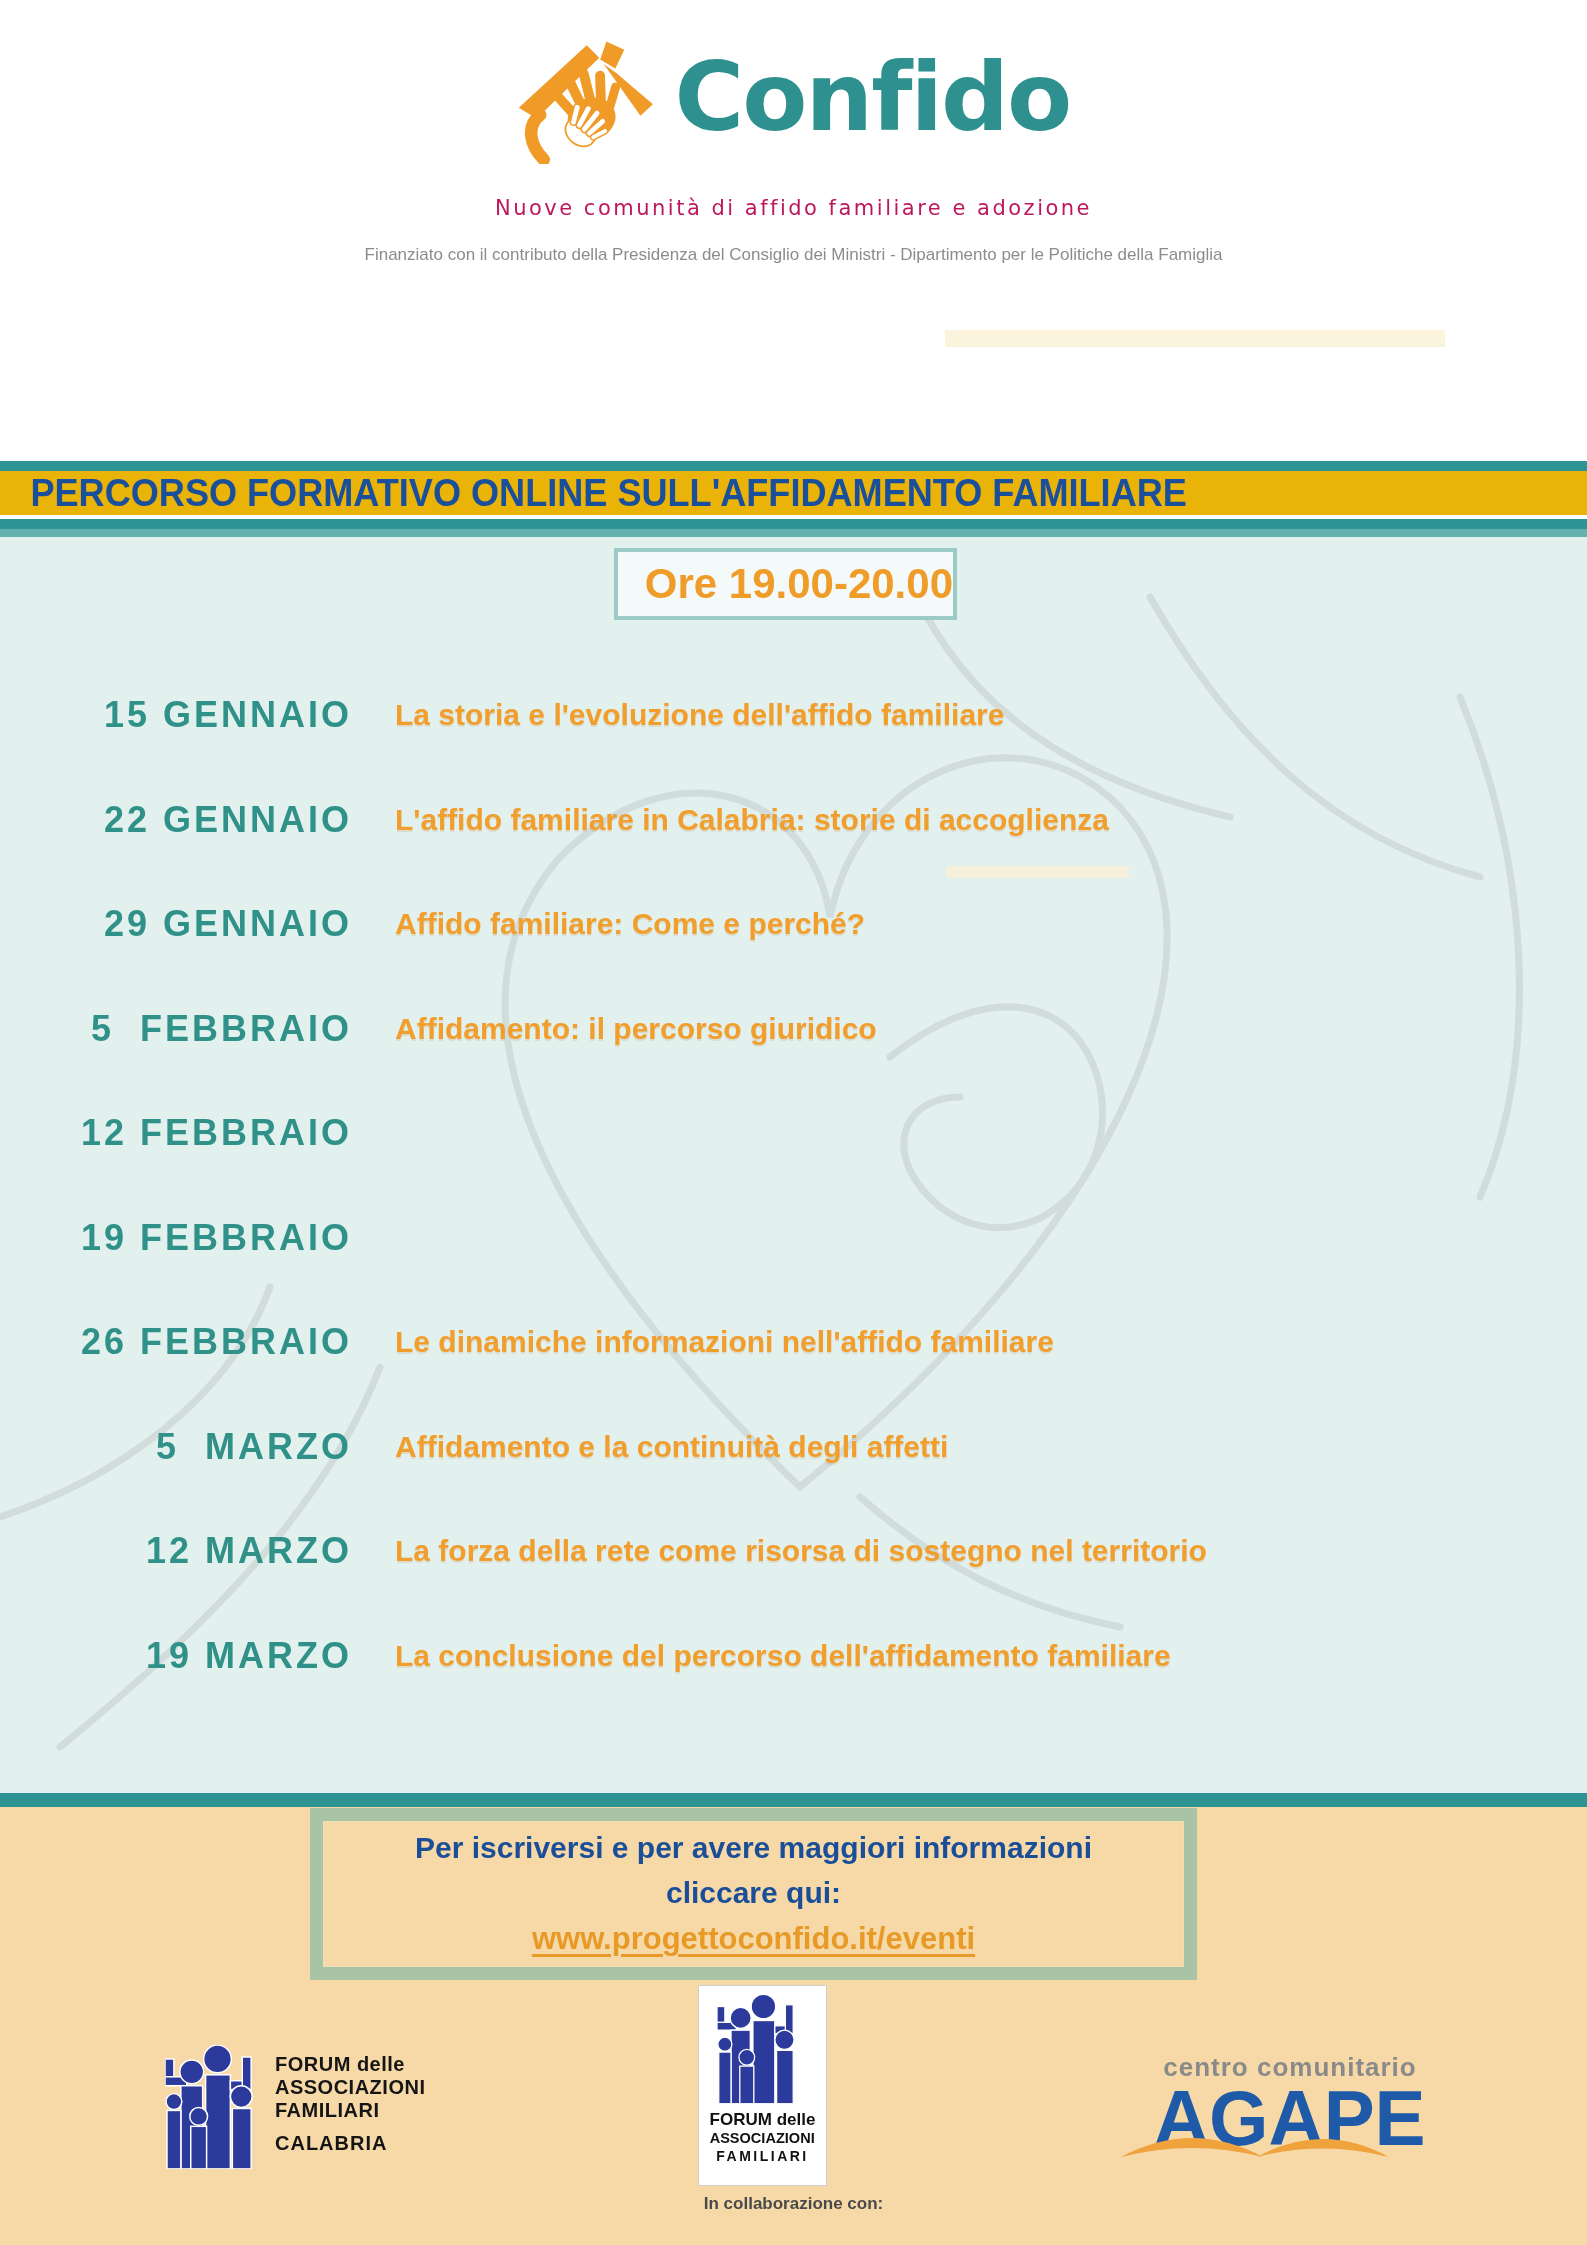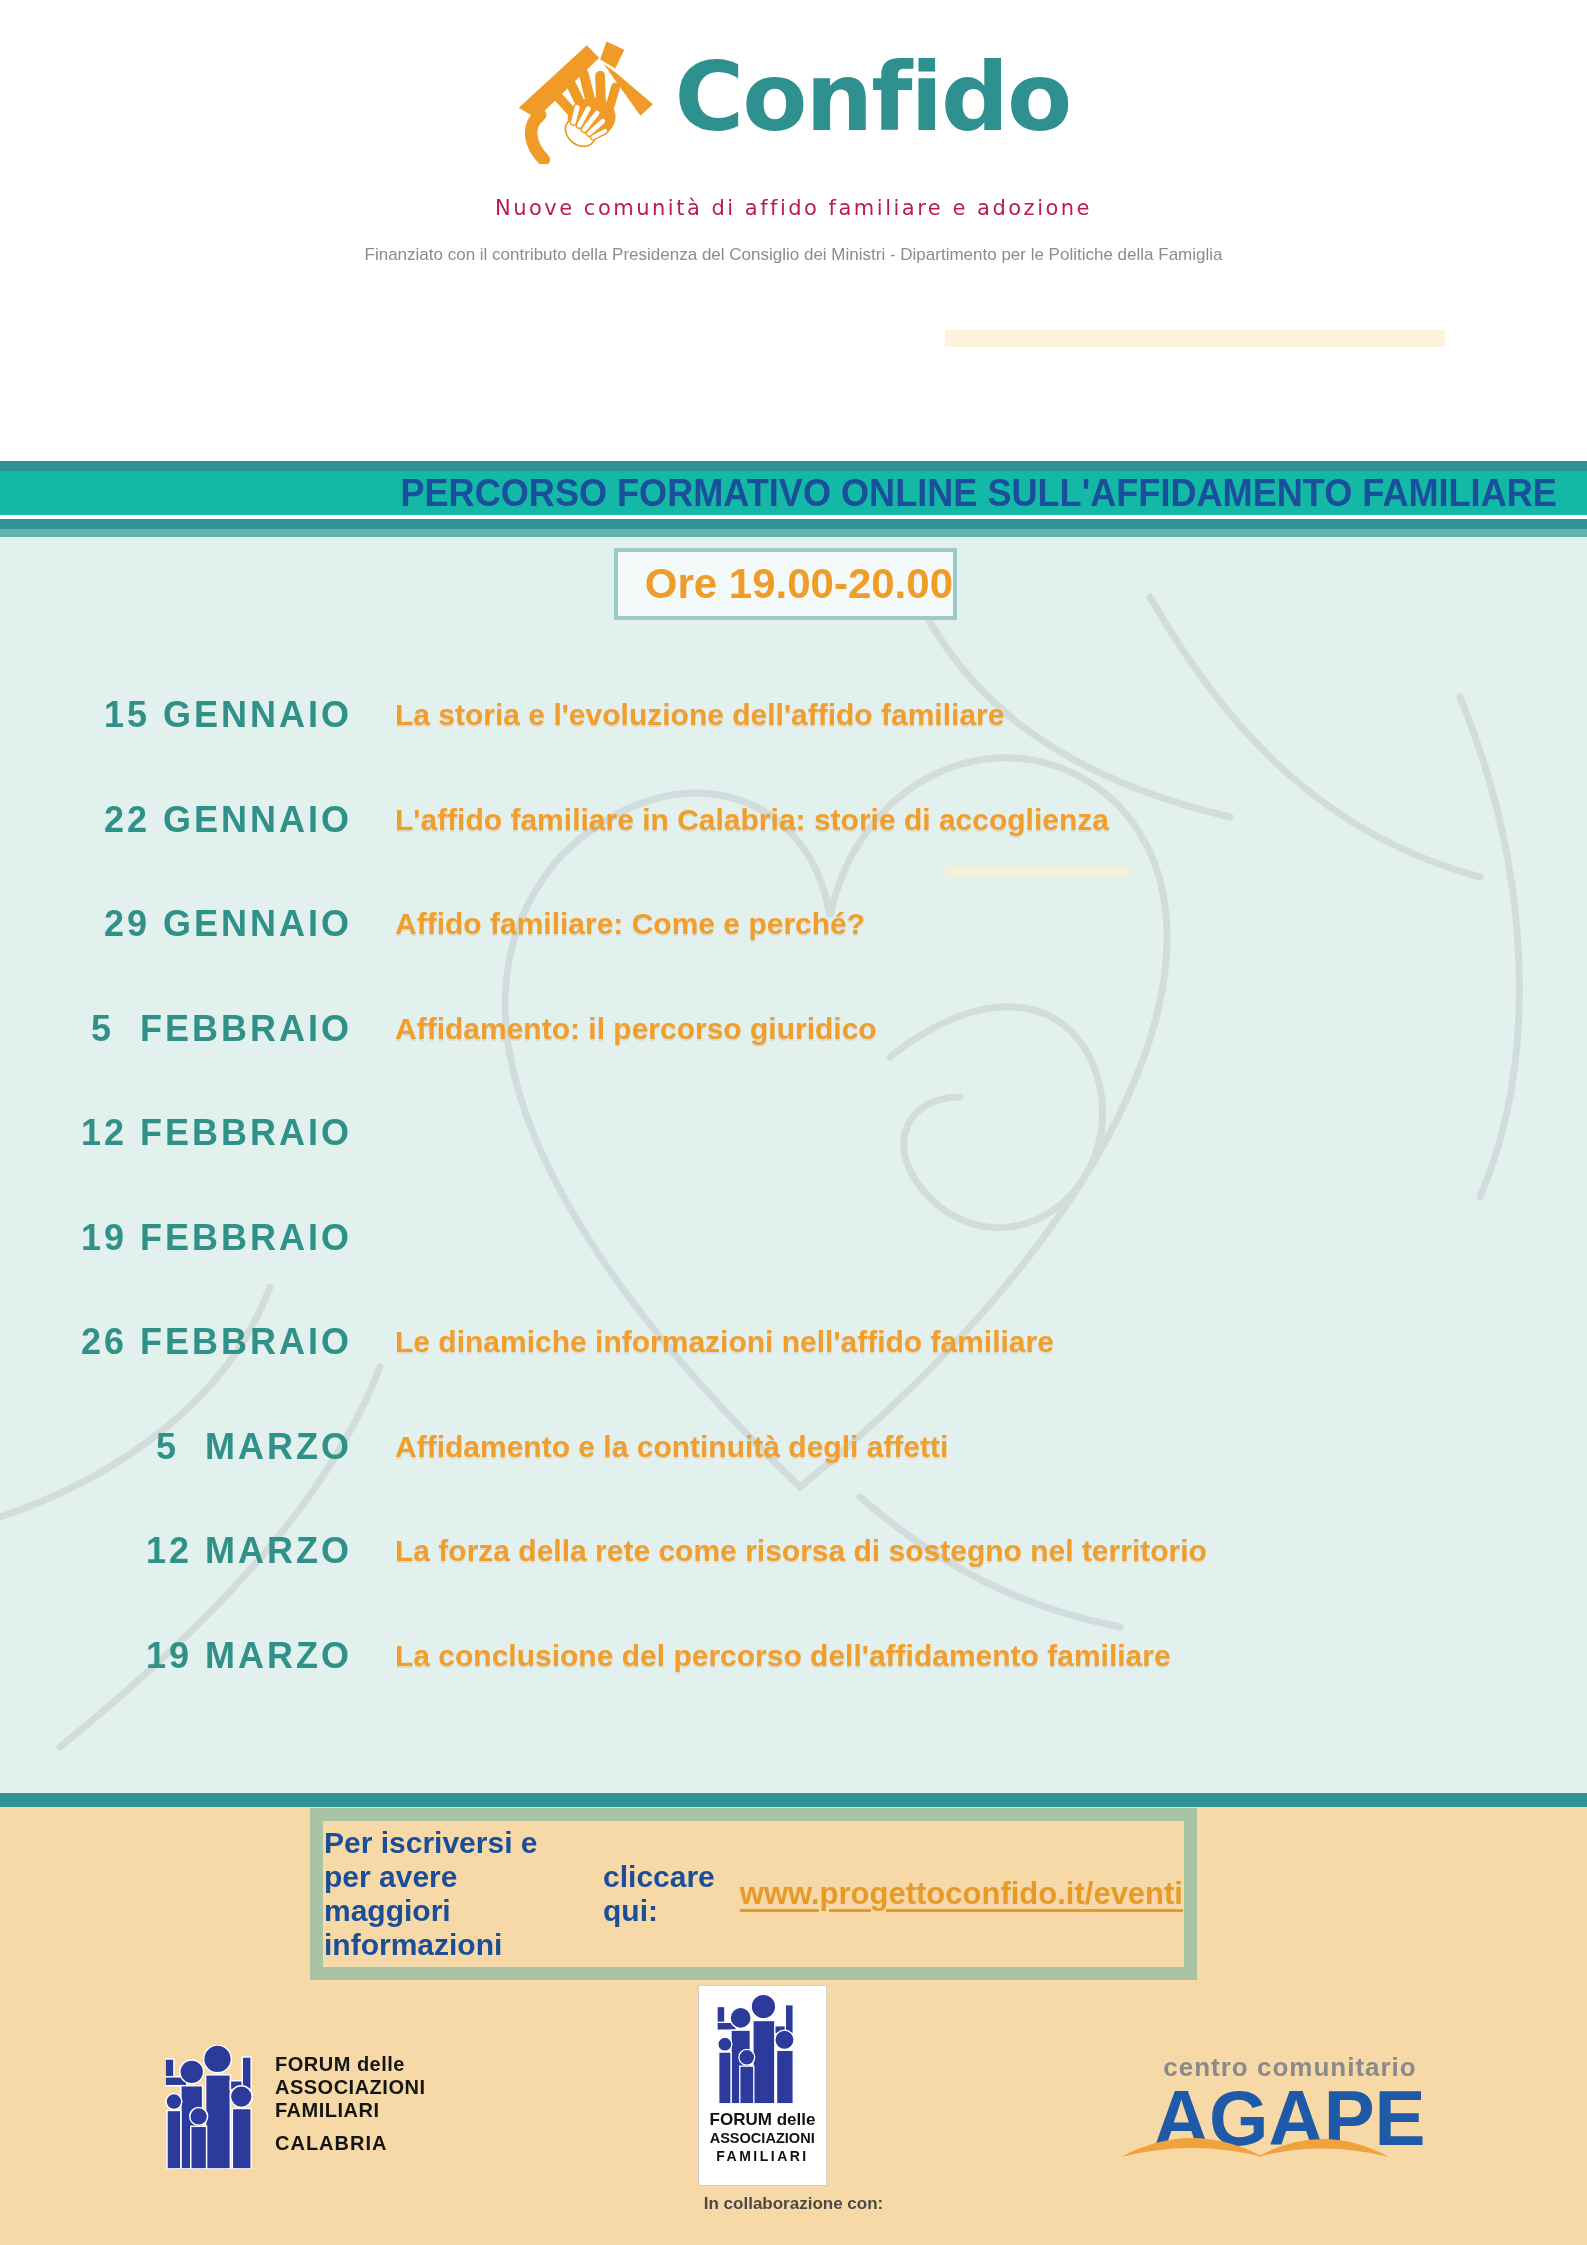--- a/index.html
+++ b/index.html
@@ -16,22 +16,22 @@
   .house-icon { width:152px; height:142px; flex:0 0 auto; }
   .wordmark { font-family:"DejaVu Sans", sans-serif; font-weight:bold; font-size:95px; line-height:1;
               color:#2E9190; letter-spacing:-2px; padding-top:28px; }
   .tagline { position:absolute; top:196px; width:100%; text-align:center; color:#be185d;
              font-size:21px; letter-spacing:2.5px; font-family:"DejaVu Sans", sans-serif; }
   .funding { position:absolute; top:245px; width:100%; text-align:center; color:#8C8C8C; font-size:17px; }
   .cream-band { position:absolute; top:330px; left:945px; width:500px; height:17px; background:#FBF3DB; }
 
   
   .bar1 { position:absolute; top:461px; left:0; width:100%; height:10px; background:#2E9393; }
-  .title-band { position:absolute; top:471px; left:0; width:100%; height:44px; background:#14b8a6;
-                display:flex; align-items:center; justify-content:flex-end; }
+  .title-band { position:absolute; top:471px; left:0; width:100%; height:44px; background:#eab308;
+                display:flex; align-items:center; justify-content:flex-start; }
   .title-band h1 { font-size:38px; font-weight:bold; color:#1A4F9C; letter-spacing:0px;
                    transform:scaleX(.95); transform-origin:center; white-space:nowrap; }
   .bar2 { position:absolute; top:519px; left:0; width:100%; height:10px; background:#2E9393; }
   .bar2b { position:absolute; top:529px; left:0; width:100%; height:8px; background:#64B1AD; }
 
   
   .main { position:absolute; top:537px; left:0; width:100%; height:1256px; background:#E2F0EE; }
   .sketch { position:absolute; inset:0; width:100%; height:100%; pointer-events:none; }
   .streak { position:absolute; top:329px; left:946px; width:183px; height:12px; background:rgba(250,240,215,.8); }
   .time-box { position:absolute; top:11px; left:614px; width:343px; height:72px;
@@ -43,21 +43,21 @@
           font-size:36px; font-weight:bold; letter-spacing:3px; color:#2F9188; line-height:46px; }
   .topic { position:absolute; left:395px; right:20px; font-size:30px; font-weight:bold; color:#F19E2D;
            line-height:46px; white-space:nowrap; text-shadow:0 2px 0 rgba(180,110,20,.15); }
 
   
   .bar3 { position:absolute; top:1793px; left:0; width:100%; height:14px; background:#2E9393; }
   .footer { position:absolute; top:1807px; left:0; width:100%; height:438px; background:#F6D9A7; }
 
   .sage-box { position:absolute; top:1px; left:310px; width:887px; height:172px; background:#A9C4A4; padding:13px; }
   .sage-inner { width:100%; height:100%; background:#F6D9A7; border:1px solid #EFDFB5;
-                display:flex; flex-direction:row; align-items:center; justify-content:center; gap:25px; }
+                display:flex; flex-direction:column; align-items:center; justify-content:center; gap:11px; }
   .reg-line { font-size:30px; font-weight:bold; color:#1B4E99; }
   .reg-link { font-size:31px; font-weight:bold; color:#E79A27; text-decoration:underline;
               text-underline-offset:5px; text-decoration-thickness:3px; }
 
   .logo-left { position:absolute; top:238px; left:165px; display:flex; gap:6px; align-items:flex-start; }
   .logo-left .figures { width:104px; height:124px; }
   .logo-left .txt { padding-top:8px; color:#151515; font-weight:bold; }
   .logo-left .txt .l { font-size:20px; line-height:23px; letter-spacing:.5px; }
   .logo-left .txt .region { margin-top:10px; font-size:20px; letter-spacing:1px; }
 

